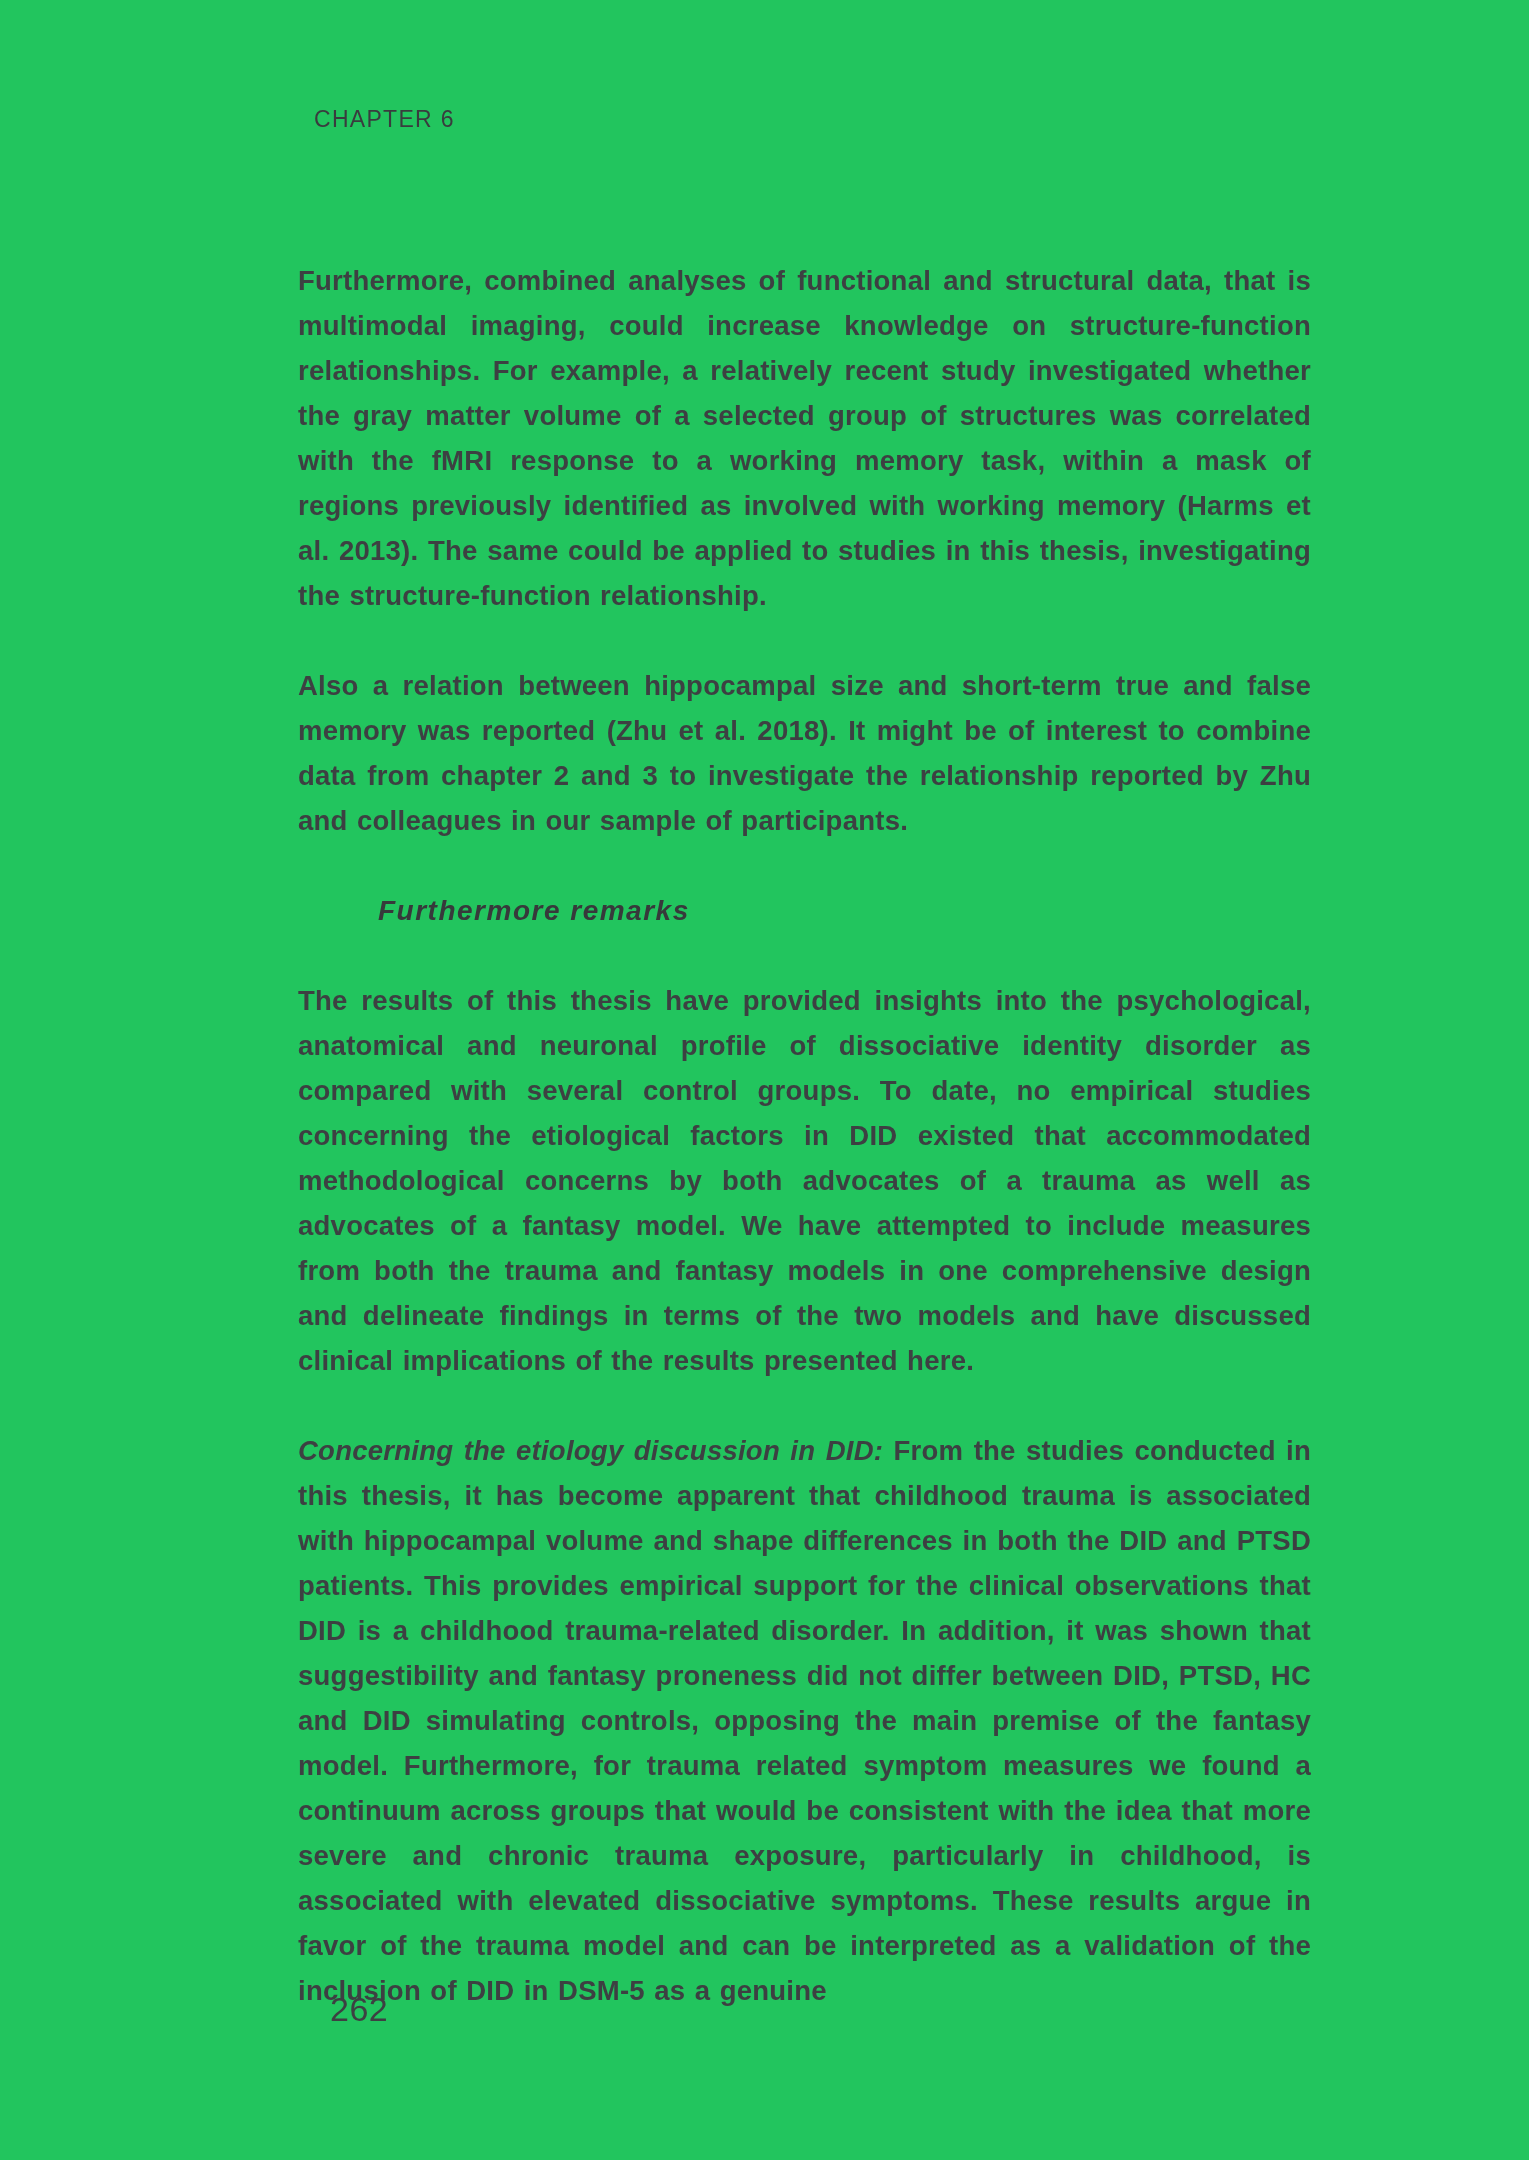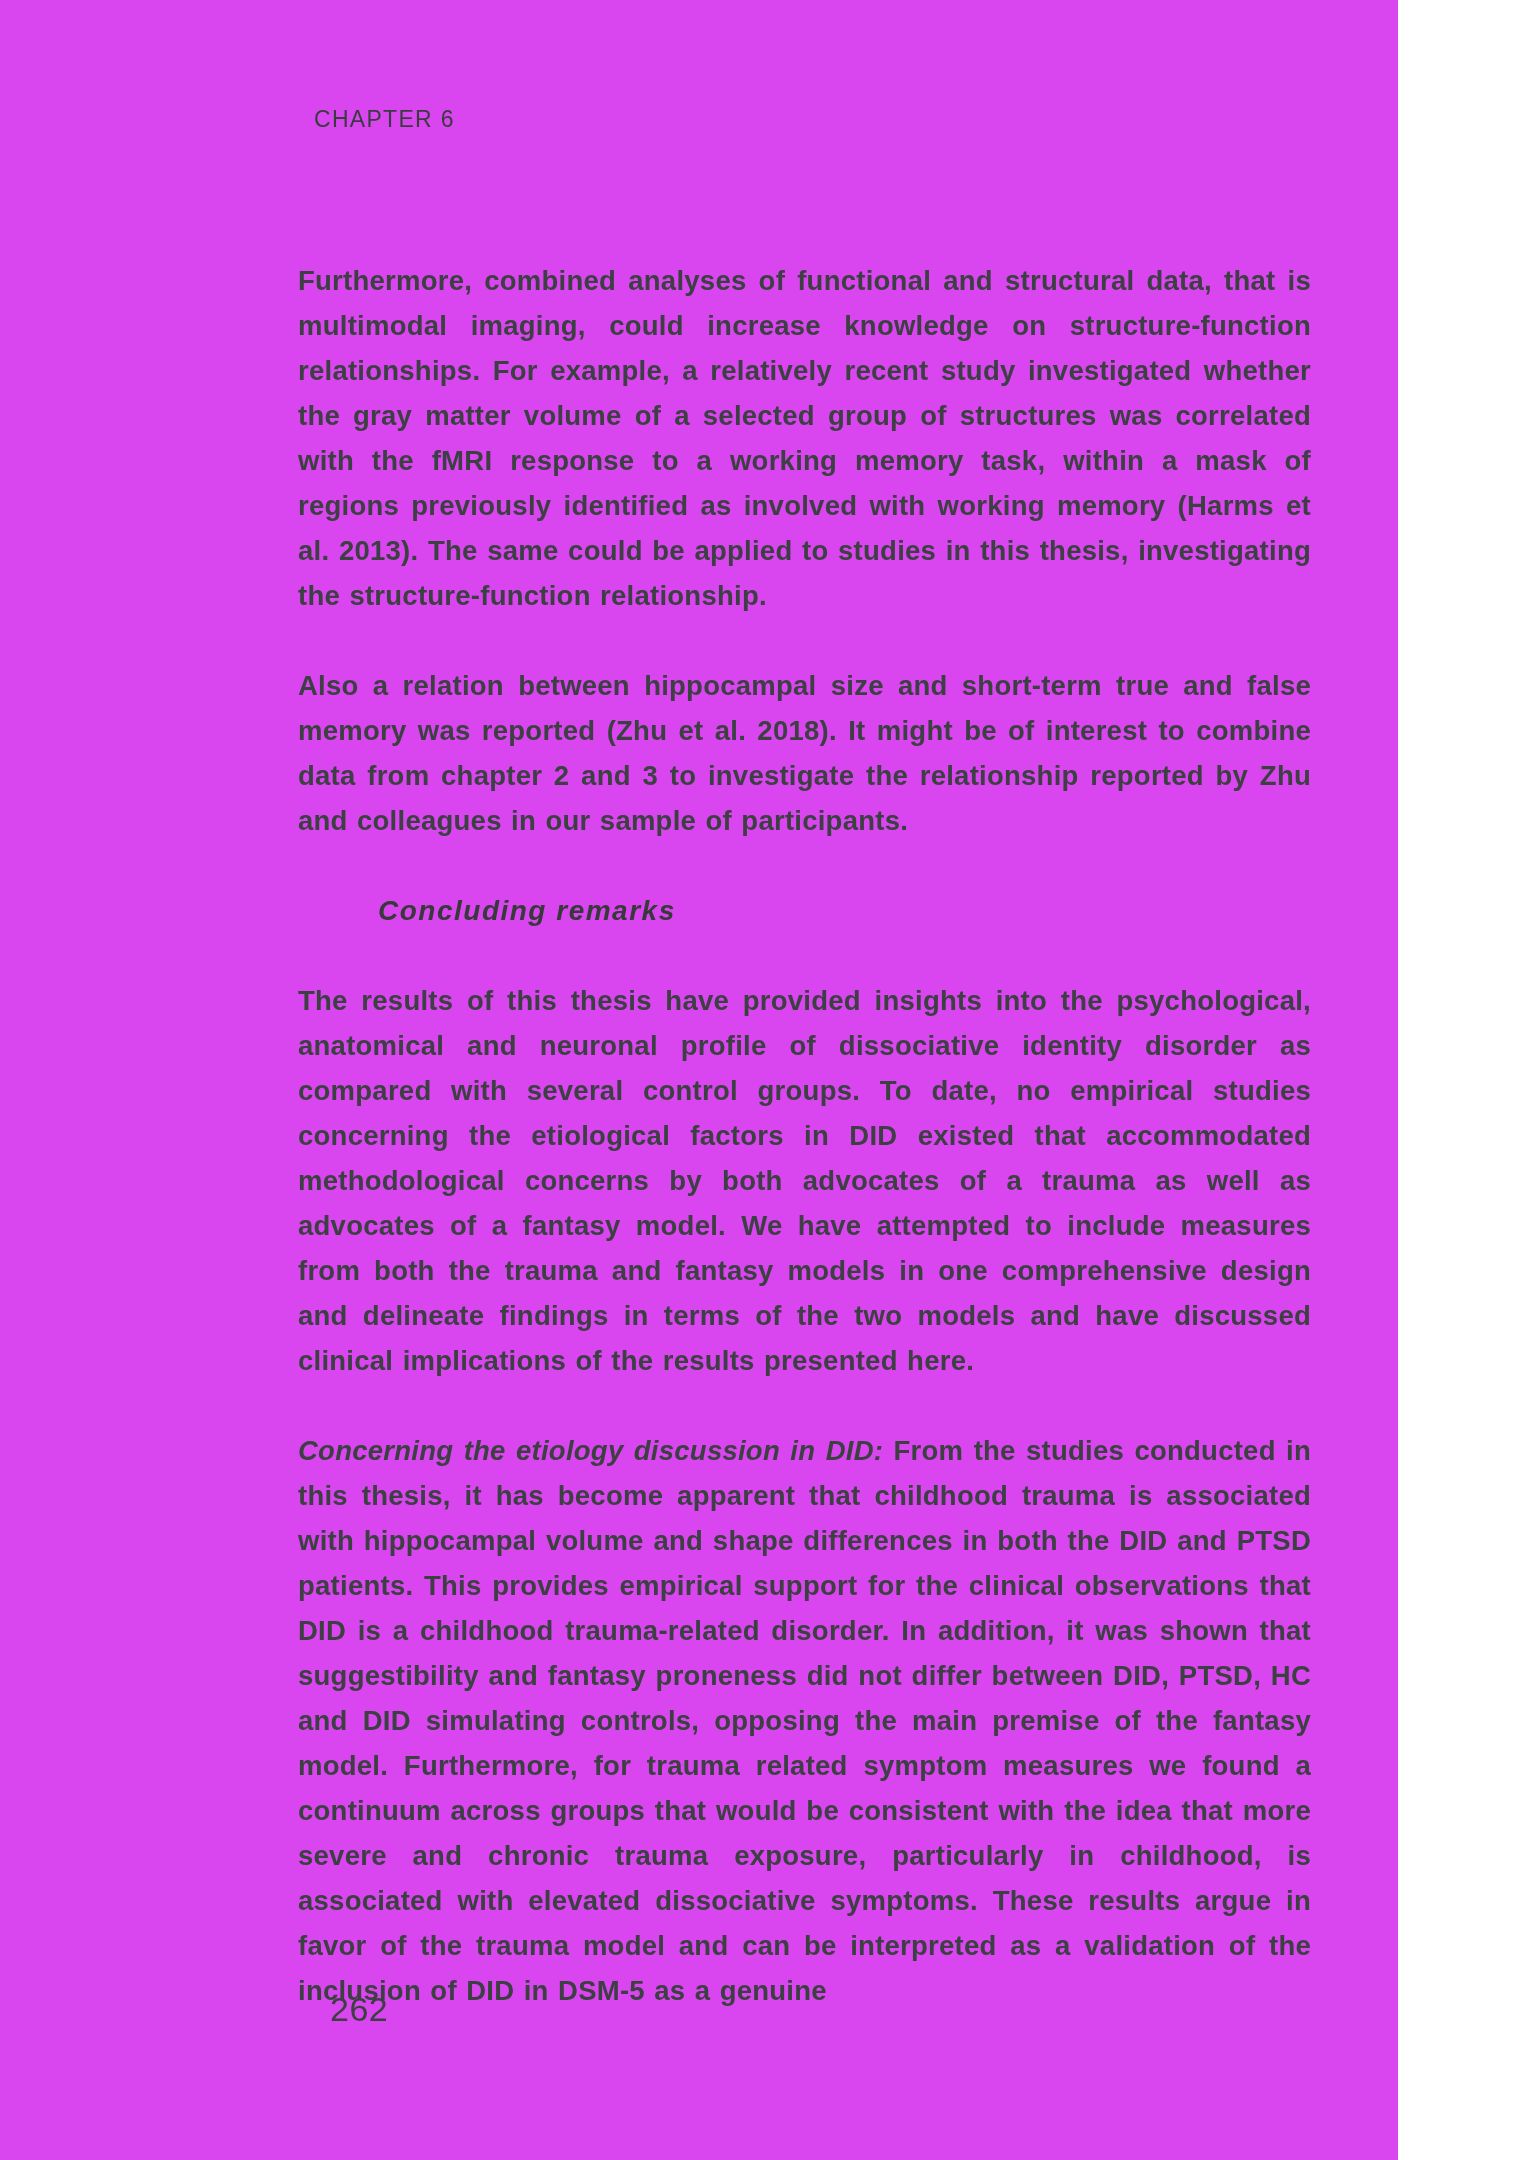--- a/index.html
+++ b/index.html
@@ -2,23 +2,23 @@
 <html><head>
 <meta charset="utf-8">
 <style>
   html, body {
     margin: 0;
     padding: 0;
     background: #ffffff;
   }
   .page {
     position: relative;
-    width: 1398px;
+    width: 1529px;
     height: 2160px;
-    background: #d946ef;
+    background: #22c55e;
     font-family: "Liberation Sans", sans-serif;
     color: #3d4042;
     overflow: hidden;
   }
   .running-header {
     position: absolute;
     left: 314px;
     top: 106px;
     font-size: 23px;
     letter-spacing: 1.3px;
@@ -66,21 +66,21 @@
 <div class="page">
 
   <div class="running-header">CHAPTER 6</div>
 
   <div class="body-column">
 
     <p class="para">Furthermore, combined analyses of functional and structural data, that is multimodal imaging, could increase knowledge on structure-function relationships. For example, a relatively recent study investigated whether the gray matter volume of a selected group of structures was correlated with the fMRI response to a working memory task, within a mask of regions previously identified as involved with working memory (Harms et al. 2013). The same could be applied to studies in this thesis, investigating the structure-function relationship.</p>
 
     <p class="para">Also a relation between hippocampal size and short-term true and false memory was reported (Zhu et al. 2018). It might be of interest to combine data from chapter 2 and 3 to investigate the relationship reported by Zhu and colleagues in our sample of participants.</p>
 
-    <h2 class="section-heading">Concluding remarks</h2>
+    <h2 class="section-heading">Furthermore remarks</h2>
 
     <p class="para">The results of this thesis have provided insights into the psychological, anatomical and neuronal profile of dissociative identity disorder as compared with several control groups. To date, no empirical studies concerning the etiological factors in DID existed that accommodated methodological concerns by both advocates of a trauma as well as advocates of a fantasy model. We have attempted to include measures from both the trauma and fantasy models in one comprehensive design and delineate findings in terms of the two models and have discussed clinical implications of the results presented here.</p>
 
     <p class="para"><em class="lead-italic">Concerning the etiology discussion in DID:</em> <span>From the studies conducted in this thesis, it has become apparent that childhood trauma is associated with hippocampal volume and shape differences in both the DID and PTSD patients. This provides empirical support for the clinical observations that DID is a childhood trauma-related disorder. In addition, it was shown that suggestibility and fantasy proneness did not differ between DID, PTSD, HC and DID simulating controls, opposing the main premise of the fantasy model. Furthermore, for trauma related symptom measures we found a continuum across groups that would be consistent with the idea that more severe and chronic trauma exposure, particularly in childhood, is associated with elevated dissociative symptoms. These results argue in favor of the trauma model and can be interpreted as a validation of the inclusion of DID in DSM-5 as a genuine</span></p>
 
   </div>
 
   <div class="page-number">262</div>
 
 </div>

